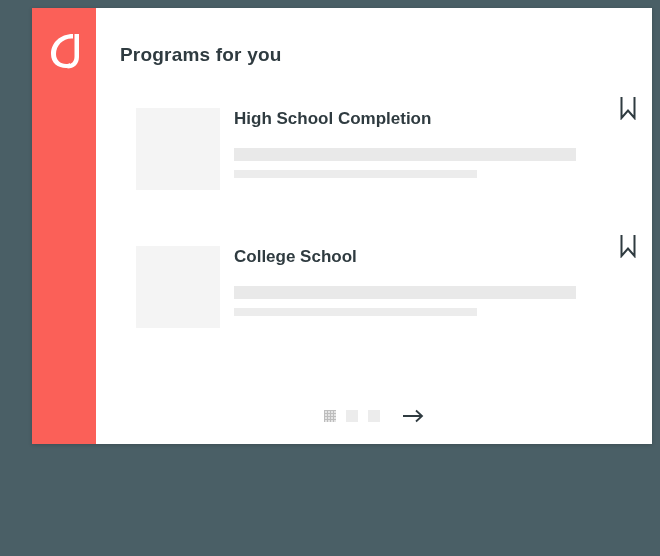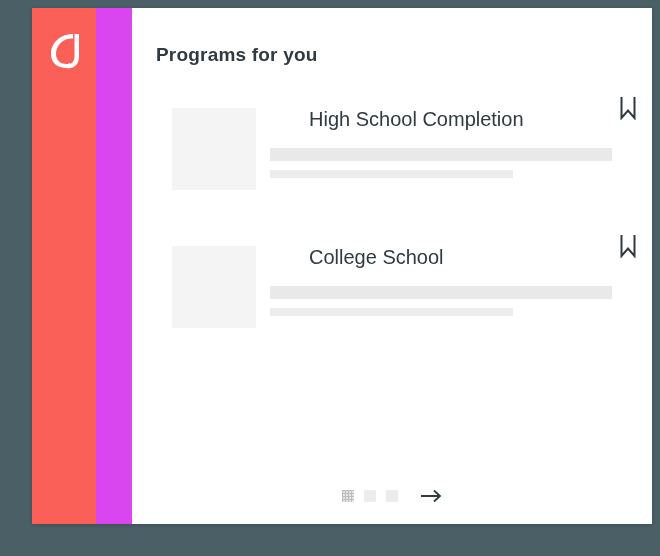--- a/index.html
+++ b/index.html
@@ -12,25 +12,24 @@
     background: #4a5f66;
     font-family: "Liberation Sans", sans-serif;
     overflow: hidden;
   }
 
   .app-window {
     position: absolute;
     left: 32px;
     top: 8px;
     width: 620px;
-    height: 516px;
-    background: #d946ef;
+    height: 436px;
+    background: #a3a3a3;
     display: flex;
     box-shadow: 0 1px 4px rgba(0,0,0,0.18);
-    gap: 36px;
   }
 
   
   .brand-rail {
     width: 64px;
     flex: 0 0 64px;
     background: #fb6058;
     position: relative;
   }
   .brand-logo {
@@ -76,26 +75,25 @@
     height: 82px;
     background: #f4f4f4;
   }
   .program-body {
     position: absolute;
     left: 138px;
     top: 22px;
     right: 94px;
   }
   .program-name {
-    font-size: 20px;
-    font-weight: normal;
+    font-size: 17px;
+    font-weight: bold;
     color: #2f3b40;
     line-height: 22px;
     white-space: nowrap;
-    margin-left: 39px;
   }
   .line-long {
     margin-top: 18px;
     height: 13px;
     width: 342px;
     background: #e9e9e9;
   }
   .line-short {
     margin-top: 9px;
     height: 8px;

